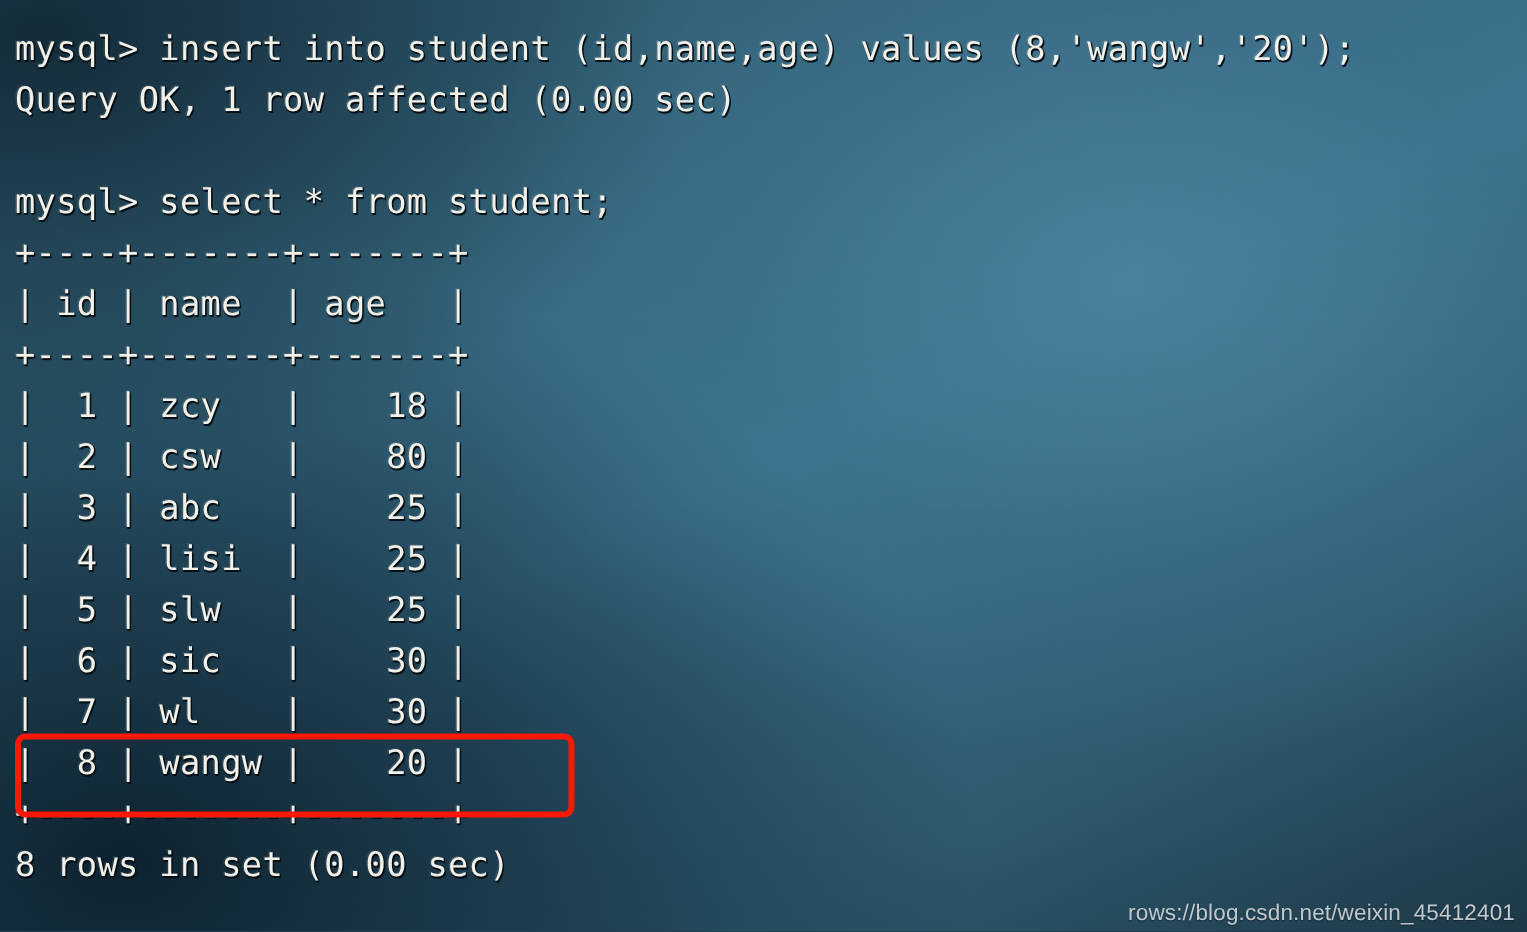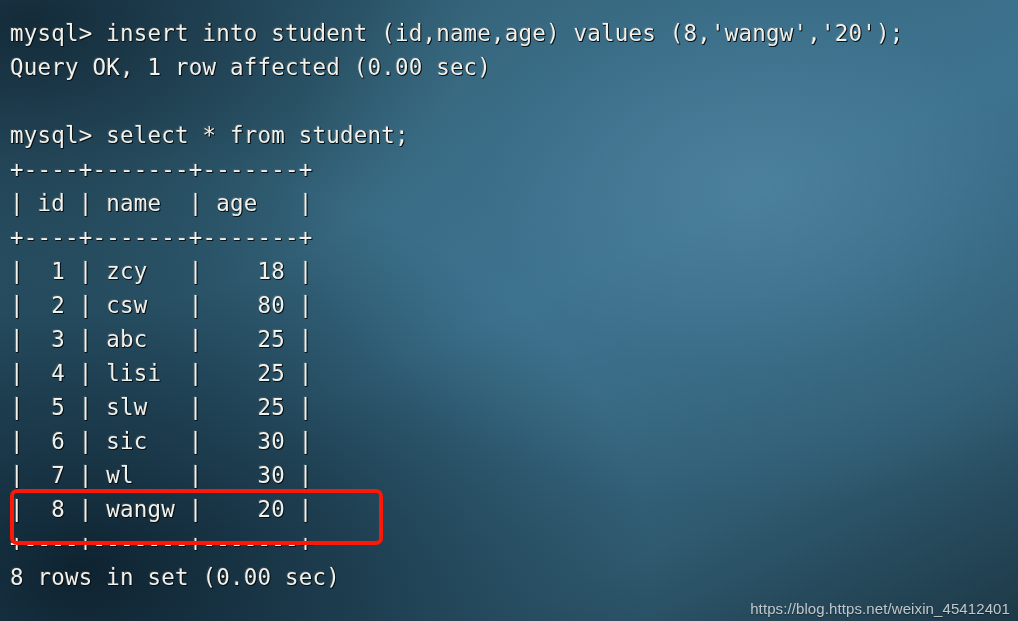--- a/index.html
+++ b/index.html
@@ -109,15 +109,15 @@
 <body>
 
 <div id="screen">
 
   <pre id="console"><span class="line">mysql&gt; insert into student (id,name,age) values (8,'wangw','20');</span><span class="line">Query OK, 1 row affected (0.00 sec)</span><span class="line blank"> </span><span class="line">mysql&gt; select * from student;</span><span class="line">+----+-------+-------+</span><span class="line">| id | name  | age   |</span><span class="line">+----+-------+-------+</span><span class="line">|  1 | zcy   |    18 |</span><span class="line">|  2 | csw   |    80 |</span><span class="line">|  3 | abc   |    25 |</span><span class="line">|  4 | lisi  |    25 |</span><span class="line">|  5 | slw   |    25 |</span><span class="line">|  6 | sic   |    30 |</span><span class="line">|  7 | wl    |    30 |</span><span class="line">|  8 | wangw |    20 |</span><span class="line">+----+-------+-------+</span><span class="line">8 rows in set (0.00 sec)</span></pre>
 
   <div id="highlight-box"></div>
 
   <div id="grain"></div>
 
-  <div id="watermark">https://blog.https.net/weixin_45412401</div>
+  <div id="watermark">rows://blog.csdn.net/weixin_45412401</div>
 
 </div>
 
 </body></html>

